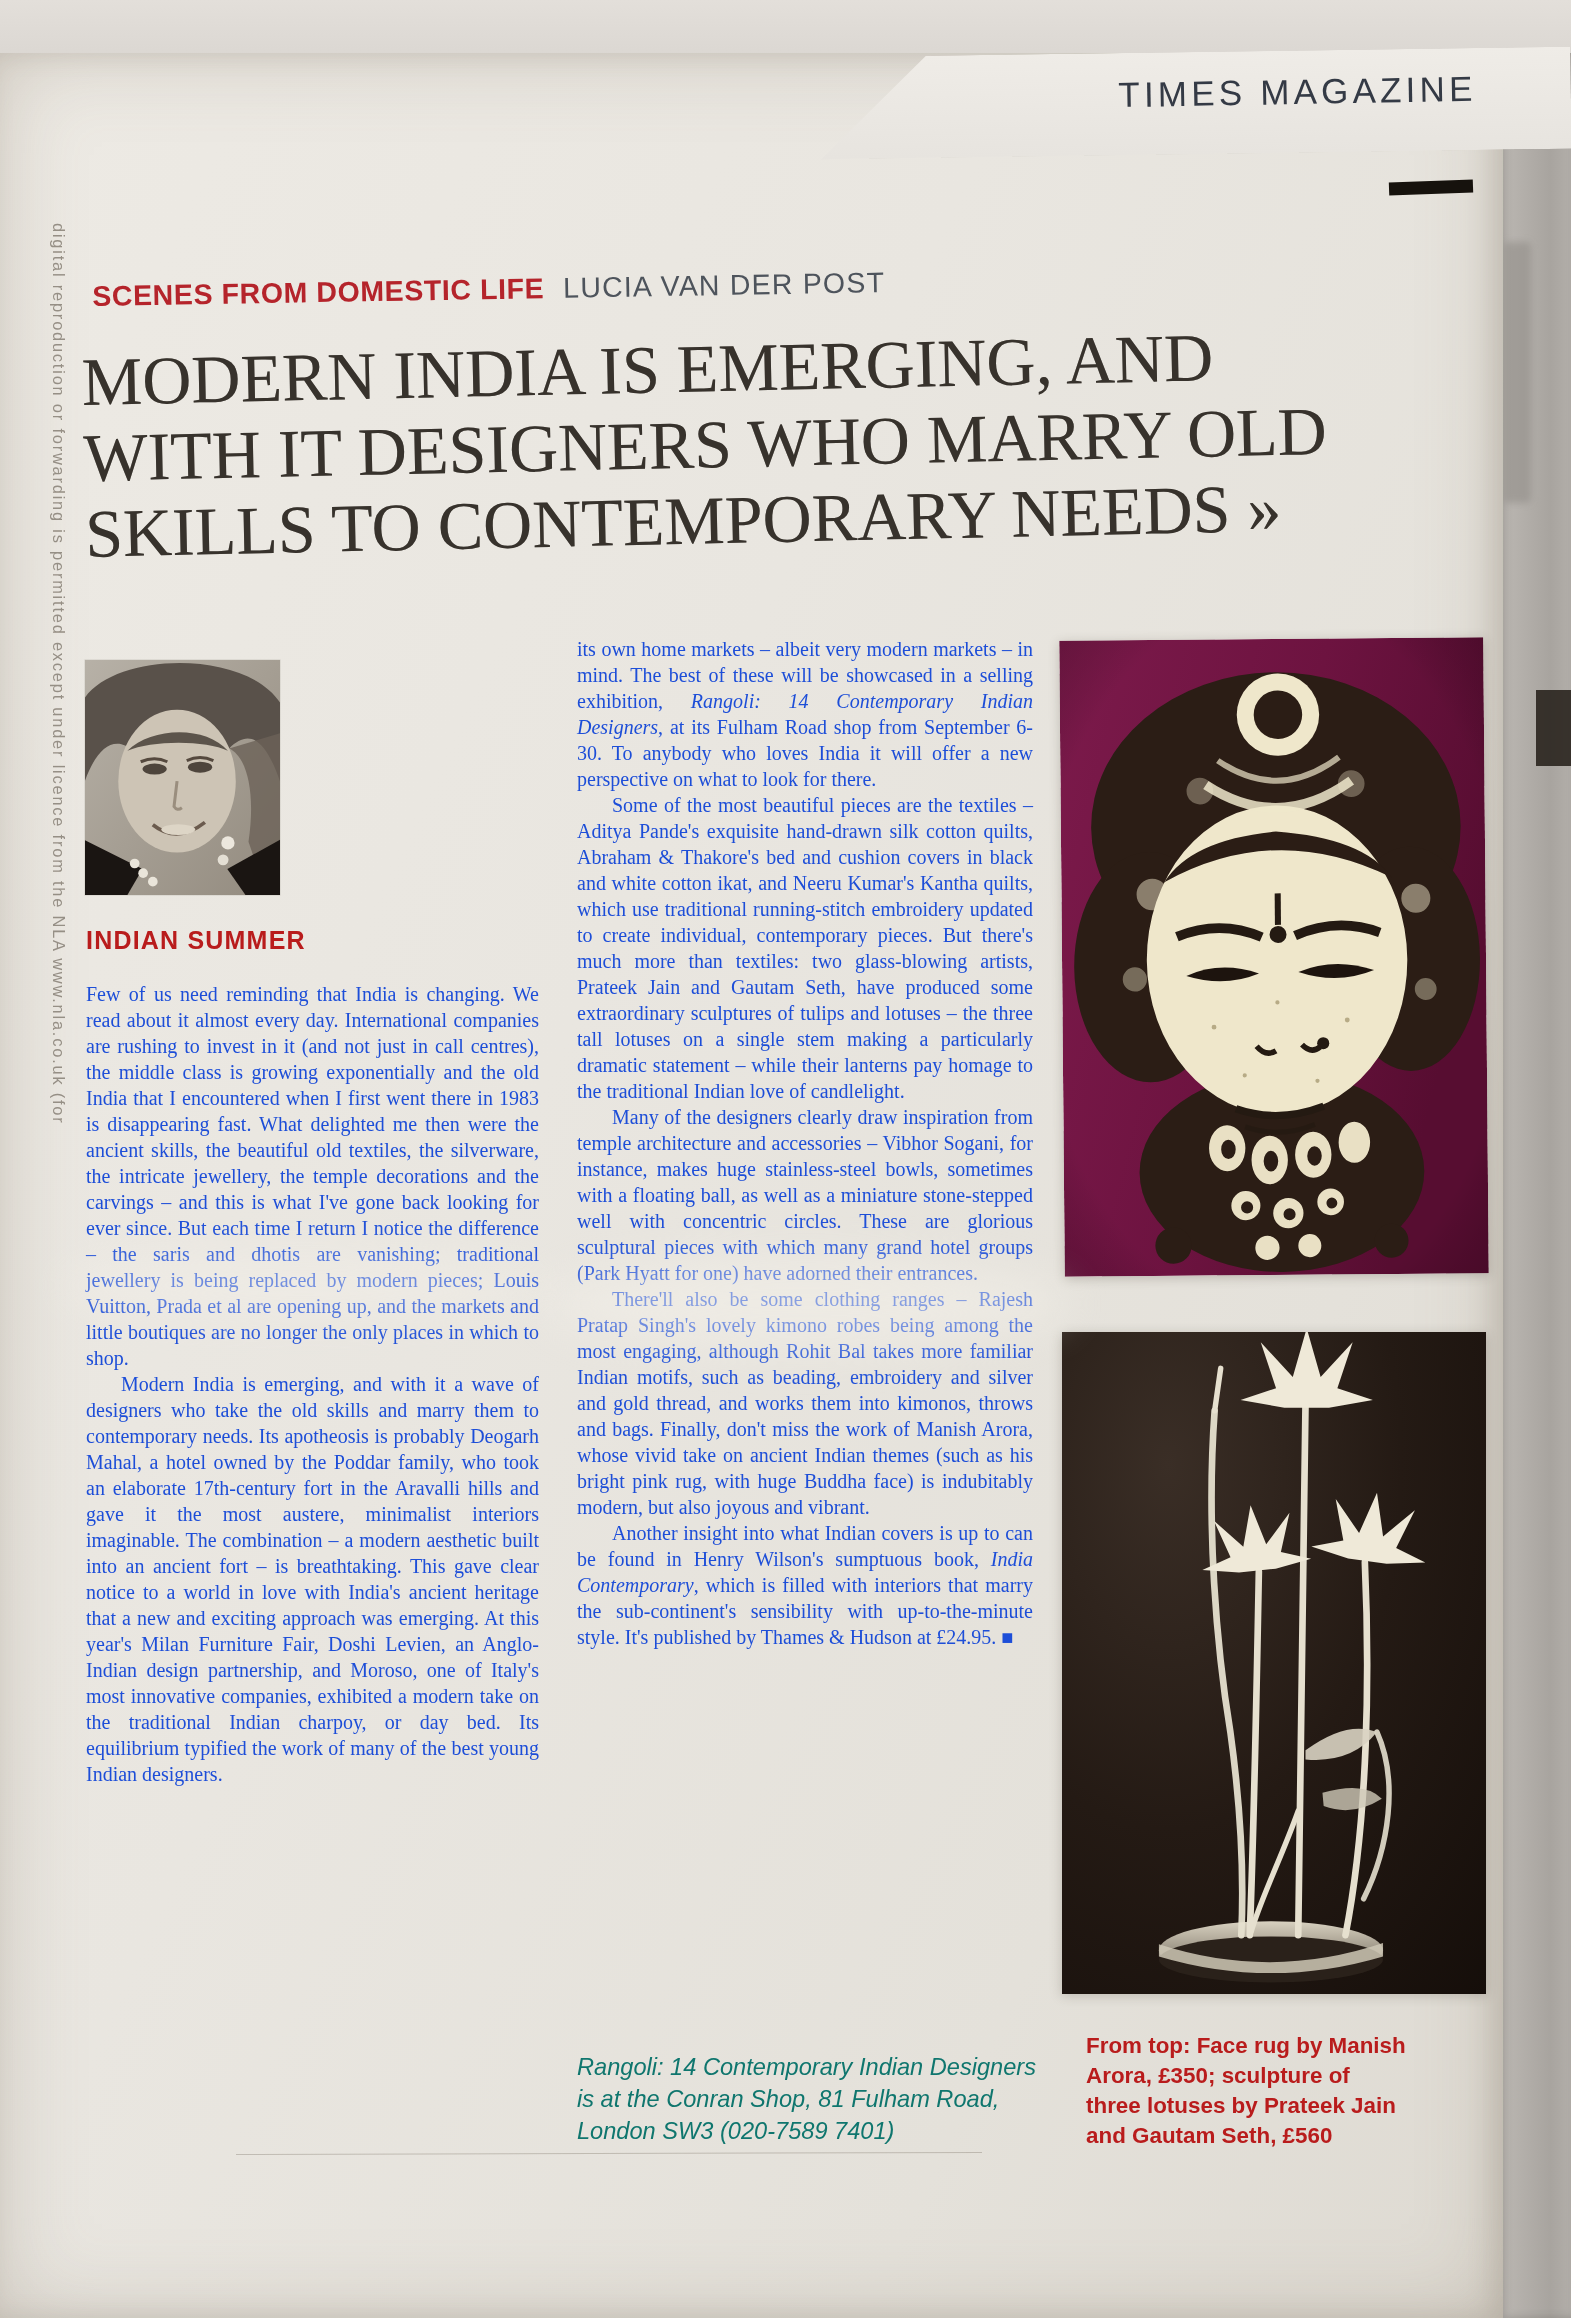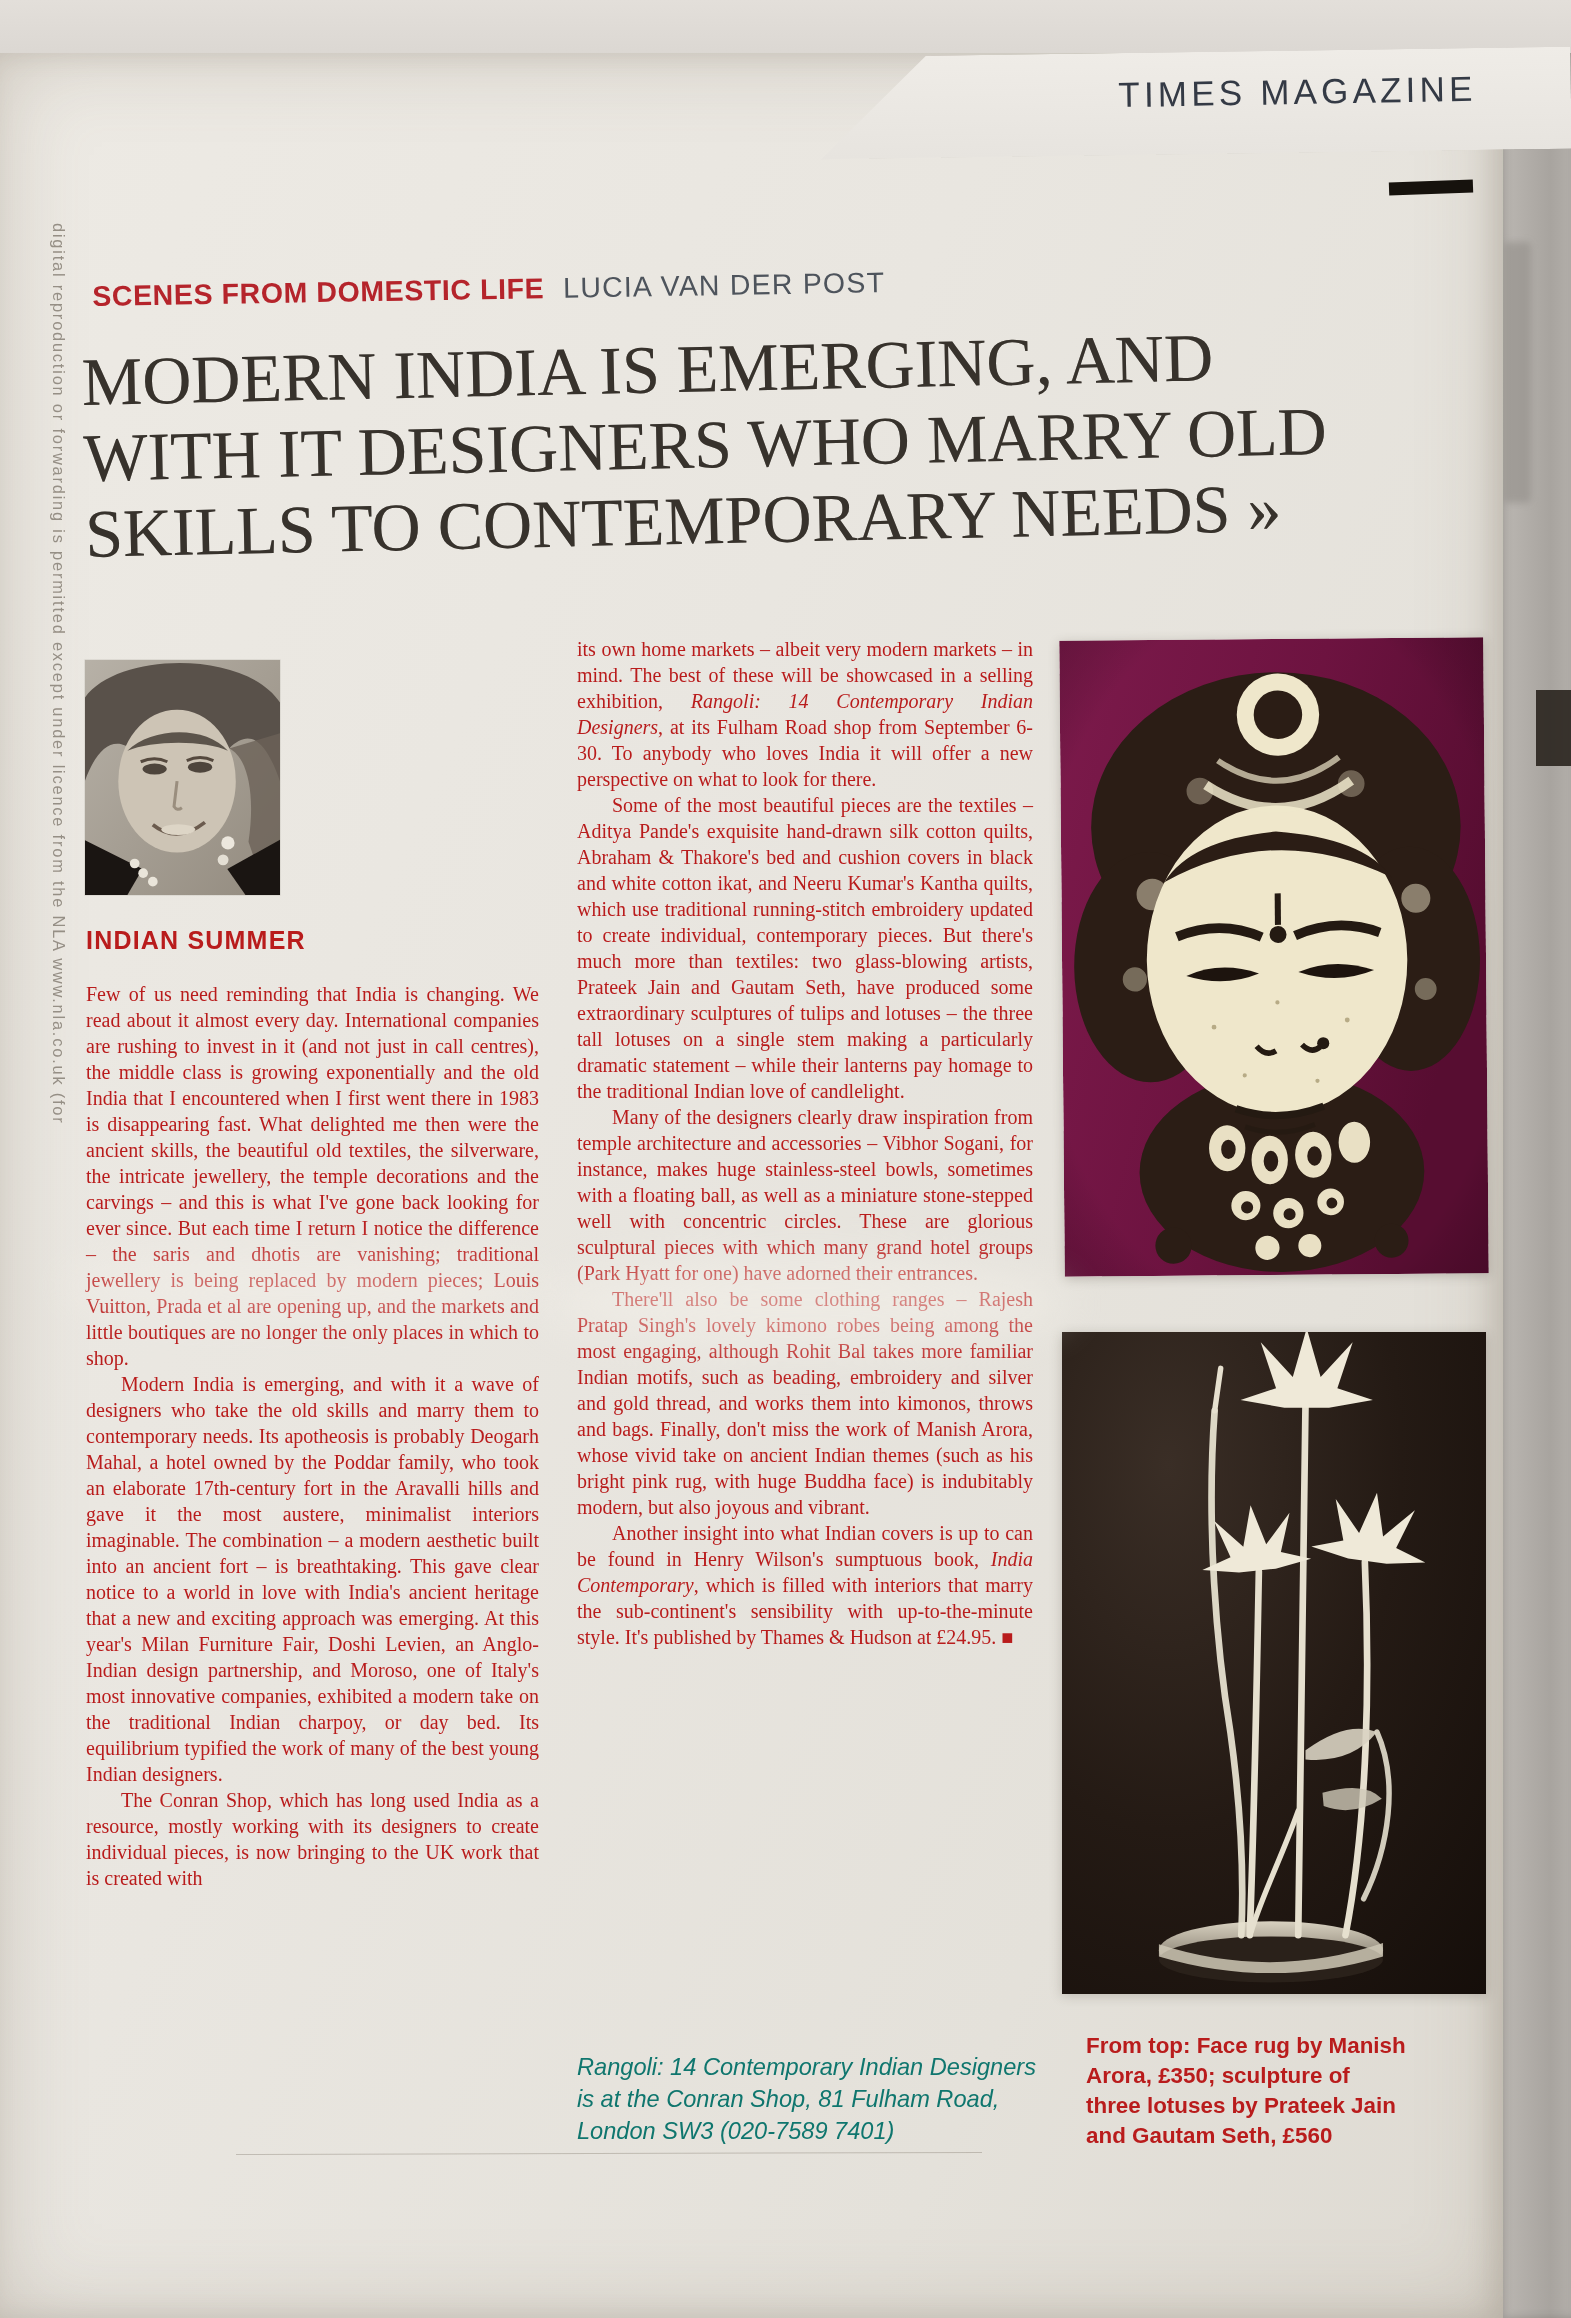--- a/index.html
+++ b/index.html
@@ -45,21 +45,21 @@
     font-family:"Liberation Serif",serif;font-size:68px;line-height:76px;
     transform:rotate(-1.25deg);transform-origin:left top;letter-spacing:0px;
     text-shadow:0 0 0.6px rgba(55,50,44,.4);}
 
   
   .portrait{left:85px;top:660px;width:195px;height:235px;box-shadow:0 0 0 0.6px rgba(80,72,62,.15);}
 
   .section-head{left:86px;top:926px;font-family:"Liberation Sans",sans-serif;
     font-size:25px;font-weight:700;letter-spacing:1.2px;color:#b91c1c;}
 
-  .col{color:#b91c1c;font-size:20px;line-height:26px;text-align:justify;}
+  .col{color:#1d4ed8;font-size:20px;line-height:26px;text-align:justify;}
   .col p{margin:0;}
   .col p + p{text-indent:35px;}
   .col1{left:86px;top:981px;width:453px;}
   .col2{left:577px;top:636px;width:456px;}
 
   .footer-note{left:577px;top:2051px;width:473px;
     font-family:"Liberation Sans",sans-serif;font-style:italic;font-weight:500;
     font-size:23.6px;line-height:32px;color:#0f766e;}
 
   .caption{left:1086px;top:2031px;width:394px;
@@ -133,21 +133,20 @@
     <circle cx="112" cy="366" r="8" fill="#eae5da"></circle>
     <circle cx="82" cy="336" r="8" fill="#eae5da"></circle>
   </svg>
 </div>
 
 <div class="layer section-head">INDIAN SUMMER</div>
 
 <div class="layer col col1">
   <p>Few of us need reminding that India is changing. We read about it almost every day. International companies are rushing to invest in it (and not just in call centres), the middle class is growing exponentially and the old India that I encountered when I first went there in 1983 is disappearing fast. What delighted me then were the ancient skills, the beautiful old textiles, the silverware, the intricate jewellery, the temple decorations and the carvings – and this is what I've gone back looking for ever since. But each time I return I notice the difference – the saris and dhotis are vanishing; traditional jewellery is being replaced by modern pieces; Louis Vuitton, Prada et al are opening up, and the markets and little boutiques are no longer the only places in which to shop.</p>
   <p>Modern India is emerging, and with it a wave of designers who take the old skills and marry them to contemporary needs. Its apotheosis is probably Deogarh Mahal, a hotel owned by the Poddar family, who took an elaborate 17th-century fort in the Aravalli hills and gave it the most austere, minimalist interiors imaginable. The combination – a modern aesthetic built into an ancient fort – is breathtaking. This gave clear notice to a world in love with India's ancient heritage that a new and exciting approach was emerging. At this year's Milan Furniture Fair, Doshi Levien, an Anglo-Indian design partnership, and Moroso, one of Italy's most innovative companies, exhibited a modern take on the traditional Indian charpoy, or day bed. Its equilibrium typified the work of many of the best young Indian designers.</p>
-  <p>The Conran Shop, which has long used India as a resource, mostly working with its designers to create individual pieces, is now bringing to the UK work that is created with</p>
 </div>
 
 <div class="layer col col2">
   <p><span>its own home markets – albeit very modern markets – in mind. The best of these will be showcased in a selling exhibition, </span><i>Rangoli: 14 Contemporary Indian Designers</i><span>, at its Fulham Road shop from September 6-30. To anybody who loves India it will offer a new perspective on what to look for there.</span></p>
   <p>Some of the most beautiful pieces are the textiles – Aditya Pande's exquisite hand-drawn silk cotton quilts, Abraham &amp; Thakore's bed and cushion covers in black and white cotton ikat, and Neeru Kumar's Kantha quilts, which use traditional running-stitch embroidery updated to create individual, contemporary pieces. But there's much more than textiles: two glass-blowing artists, Prateek Jain and Gautam Seth, have produced some extraordinary sculptures of tulips and lotuses – the three tall lotuses on a single stem making a particularly dramatic statement – while their lanterns pay homage to the traditional Indian love of candlelight.</p>
   <p>Many of the designers clearly draw inspiration from temple architecture and accessories – Vibhor Sogani, for instance, makes huge stainless-steel bowls, sometimes with a floating ball, as well as a miniature stone-stepped well with concentric circles. These are glorious sculptural pieces with which many grand hotel groups (Park Hyatt for one) have adorned their entrances.</p>
   <p>There'll also be some clothing ranges – Rajesh Pratap Singh's lovely kimono robes being among the most engaging, although Rohit Bal takes more familiar Indian motifs, such as beading, embroidery and silver and gold thread, and works them into kimonos, throws and bags. Finally, don't miss the work of Manish Arora, whose vivid take on ancient Indian themes (such as his bright pink rug, with huge Buddha face) is indubitably modern, but also joyous and vibrant.</p>
   <p><span>Another insight into what Indian covers is up to can be found in Henry Wilson's sumptuous book, </span><i>India Contemporary</i><span>, which is filled with interiors that marry the sub-continent's sensibility with up-to-the-minute style. It's published by Thames &amp; Hudson at £24.95. ■</span></p>
 </div>
 

